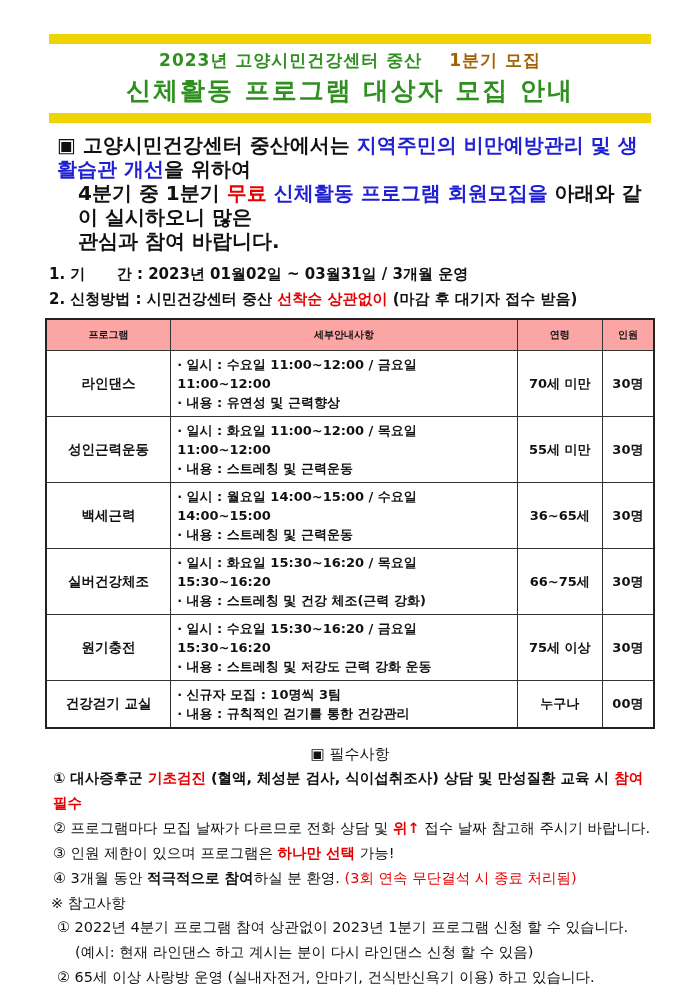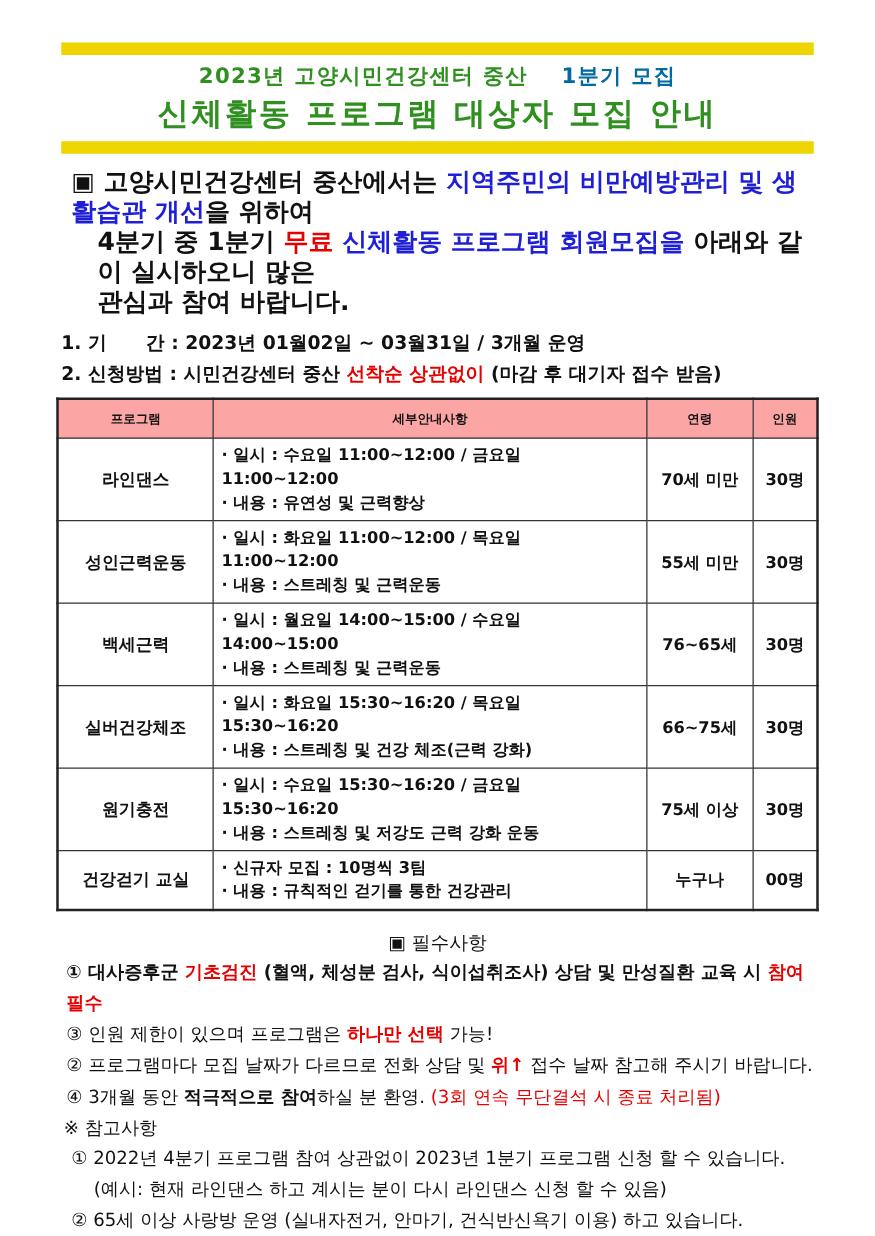--- a/index.html
+++ b/index.html
@@ -16,21 +16,21 @@
   .seg-kn { color:#111; font-weight:normal; }
   .seg-b  { color:#1f1fd6; font-weight:bold; }
   .seg-r  { color:#e60000; font-weight:bold; }
   .seg-rl { color:#e60000; font-weight:normal; }
 
   
   .bar { height:10px; background:#eed400; margin:0 4px; }
   .title-block { text-align:center; }
   .title-line1 { font-size:17px; font-weight:bold; margin-top:5px; letter-spacing:1px; }
   .title-line1 .green { color:#2f8f1f; }
-  .title-line1 .red   { color:#0369a1; margin-left:20px; }
+  .title-line1 .red   { color:#a16207; margin-left:20px; }
   .title-line2 { font-size:25px; font-weight:bold; color:#2f8f1f; letter-spacing:2px; margin:2px 0 6px 0; }
 
   
   .intro { margin:10px 0 0 12px; font-size:20px; line-height:24px; }
   .intro .cont { padding-left:21px; }
 
   
   .apply { margin:9px 0 0 4px; font-size:15px; line-height:25px; }
   .apply .indent { padding-left:86px; }
 
@@ -108,21 +108,21 @@
         </td>
         <td class="c-age">55세 미만</td>
         <td class="c-cap">30명</td>
       </tr>
       <tr>
         <td class="c-prog">백세근력</td>
         <td class="c-detail">
           <div>· 일시 : 월요일 14:00~15:00 / 수요일 14:00~15:00</div>
           <div>· 내용 : 스트레칭 및 근력운동</div>
         </td>
-        <td class="c-age">76~65세</td>
+        <td class="c-age">36~65세</td>
         <td class="c-cap">30명</td>
       </tr>
       <tr>
         <td class="c-prog">실버건강체조</td>
         <td class="c-detail">
           <div>· 일시 : 화요일 15:30~16:20 / 목요일 15:30~16:20</div>
           <div>· 내용 : 스트레칭 및 건강 체조(근력 강화)</div>
         </td>
         <td class="c-age">66~75세</td>
         <td class="c-cap">30명</td>
@@ -144,22 +144,22 @@
         </td>
         <td class="c-age">누구나</td>
         <td class="c-cap">00명</td>
       </tr>
     </tbody>
 </table>
 
 <div class="sec-heading">▣ 필수사항</div>
 <div>
   <div class="rich req-item"><span class="seg-k">① 대사증후군 </span><span class="seg-r">기초검진</span><span class="seg-k"> (혈액, 체성분 검사, 식이섭취조사) 상담 및 만성질환 교육 시 </span><span class="seg-r">참여필수</span></div>
+  <div class="rich req-item"><span class="seg-kn">② 프로그램마다 모집 날짜가 다르므로 전화 상담 및 </span><span class="seg-r">위↑</span><span class="seg-kn"> 접수 날짜 참고해 주시기 바랍니다.</span></div>
   <div class="rich req-item"><span class="seg-kn">③ 인원 제한이 있으며 프로그램은 </span><span class="seg-r">하나만 선택</span><span class="seg-kn"> 가능!</span></div>
-  <div class="rich req-item"><span class="seg-kn">② 프로그램마다 모집 날짜가 다르므로 전화 상담 및 </span><span class="seg-r">위↑</span><span class="seg-kn"> 접수 날짜 참고해 주시기 바랍니다.</span></div>
   <div class="rich req-item"><span class="seg-kn">④ 3개월 동안 </span><span class="seg-k">적극적으로 참여</span><span class="seg-kn">하실 분 환영. </span><span class="seg-rl">(3회 연속 무단결석 시 종료 처리됨)</span></div>
 </div>
 
 <div class="note-head">※ 참고사항</div>
 <div>
   <div class="rich note-line"><span class="seg-kn">① 2022년 4분기 프로그램 참여 상관없이 2023년 1분기 프로그램 신청 할 수 있습니다.</span></div>
   <div class="rich note-line indent2"><span class="seg-kn">(예시: 현재 라인댄스 하고 계시는 분이 다시 라인댄스 신청 할 수 있음)</span></div>
   <div class="rich note-line"><span class="seg-kn">② 65세 이상 사랑방 운영 (실내자전거, 안마기, 건식반신욕기 이용) 하고 있습니다.</span></div>
 
 </div>

